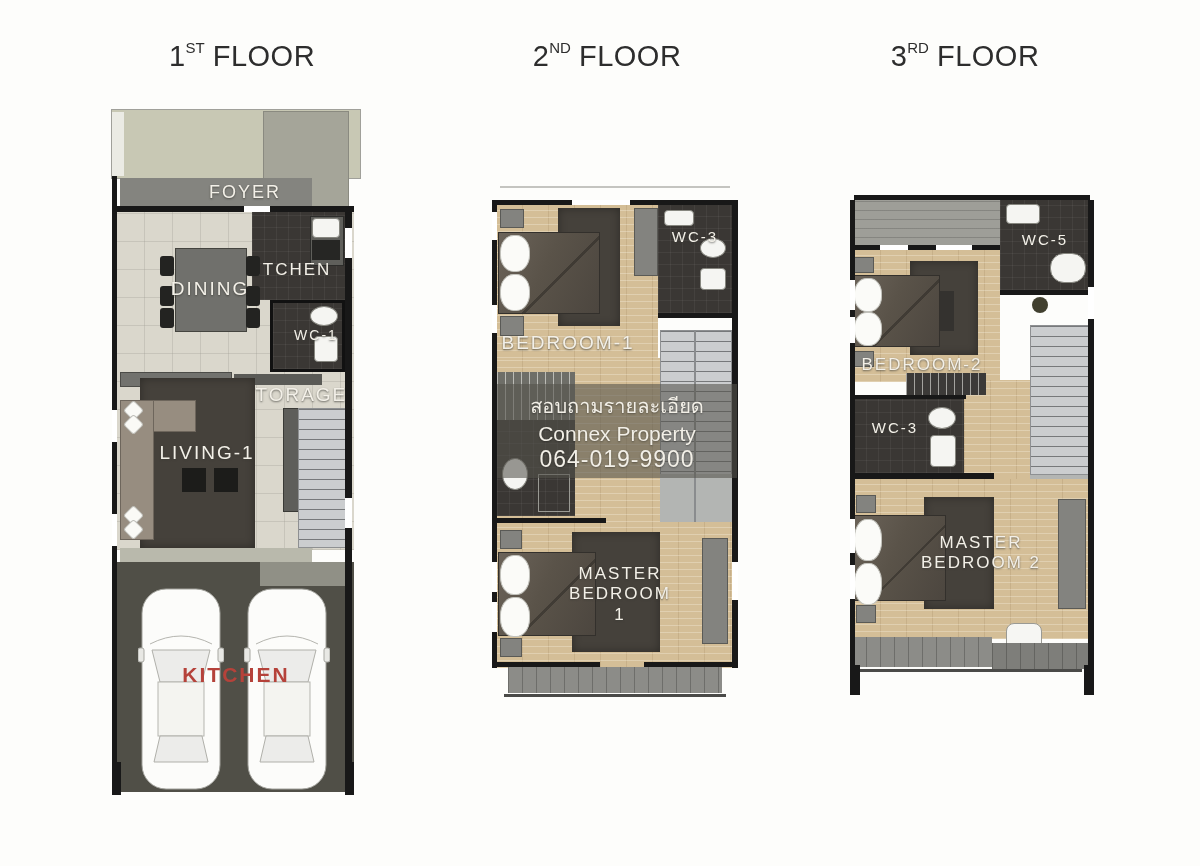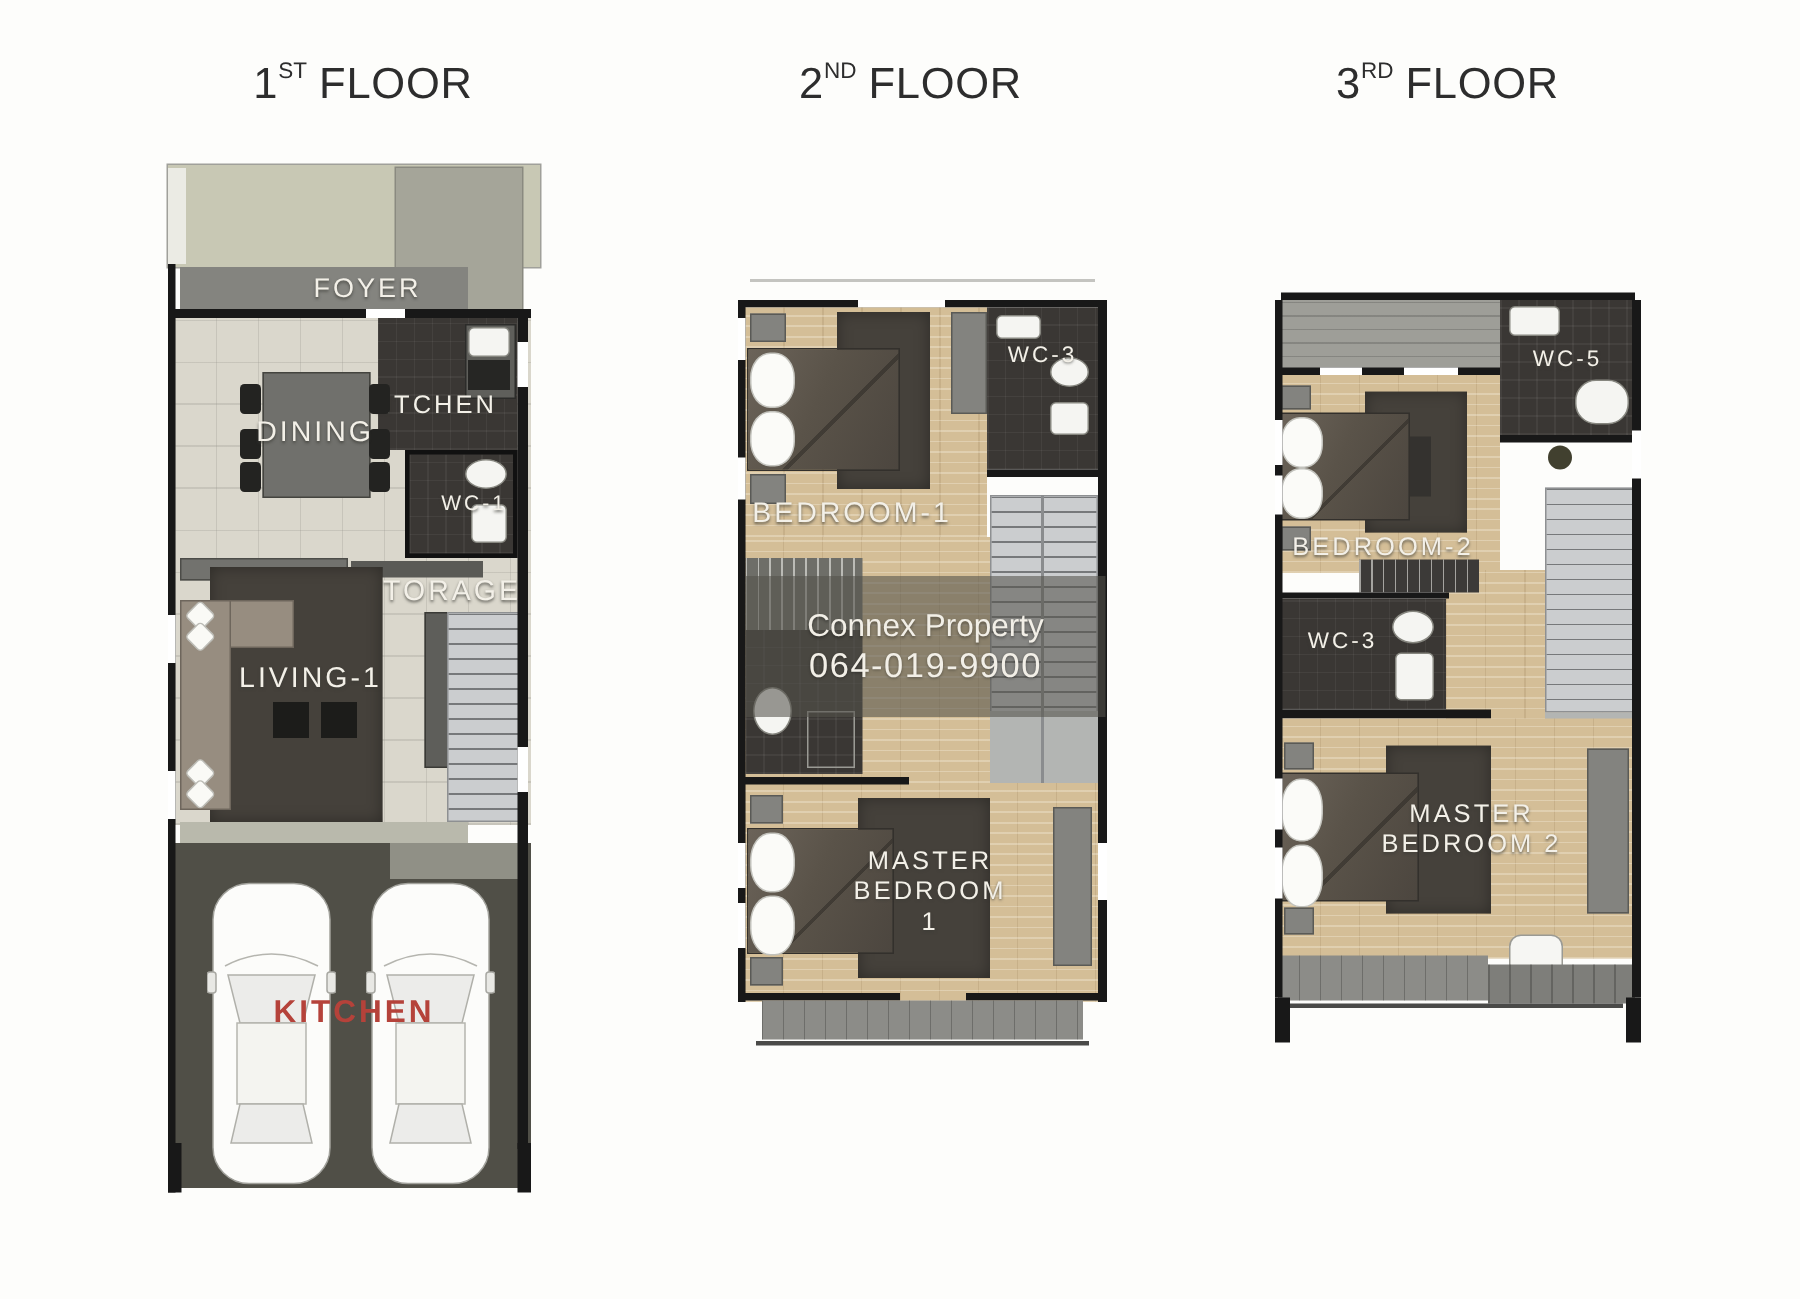--- a/index.html
+++ b/index.html
@@ -266,17 +266,18 @@
     <div class="abs wall" style="left:0;top:25px;width:5px;height:465px;"></div>
     <div class="abs wgap" style="left:0;top:105px;width:5px;height:30px;"></div>
     <div class="abs wgap" style="left:0;top:142px;width:5px;height:26px;"></div>
     <div class="abs wgap" style="left:0;top:344px;width:5px;height:34px;"></div>
     <div class="abs wgap" style="left:0;top:390px;width:5px;height:34px;"></div>
     <div class="abs wall" style="left:238px;top:25px;width:6px;height:465px;"></div>
     <div class="abs wgap" style="left:238px;top:112px;width:6px;height:32px;"></div>
   </div>
 
   <div class="watermark">
+    <div class="l1">สอบถามรายละเอียด</div>
     <div class="l2">Connex Property</div>
     <div class="l3">064-019-9900</div>
   </div>
 
 </div>
 
 </body></html>

